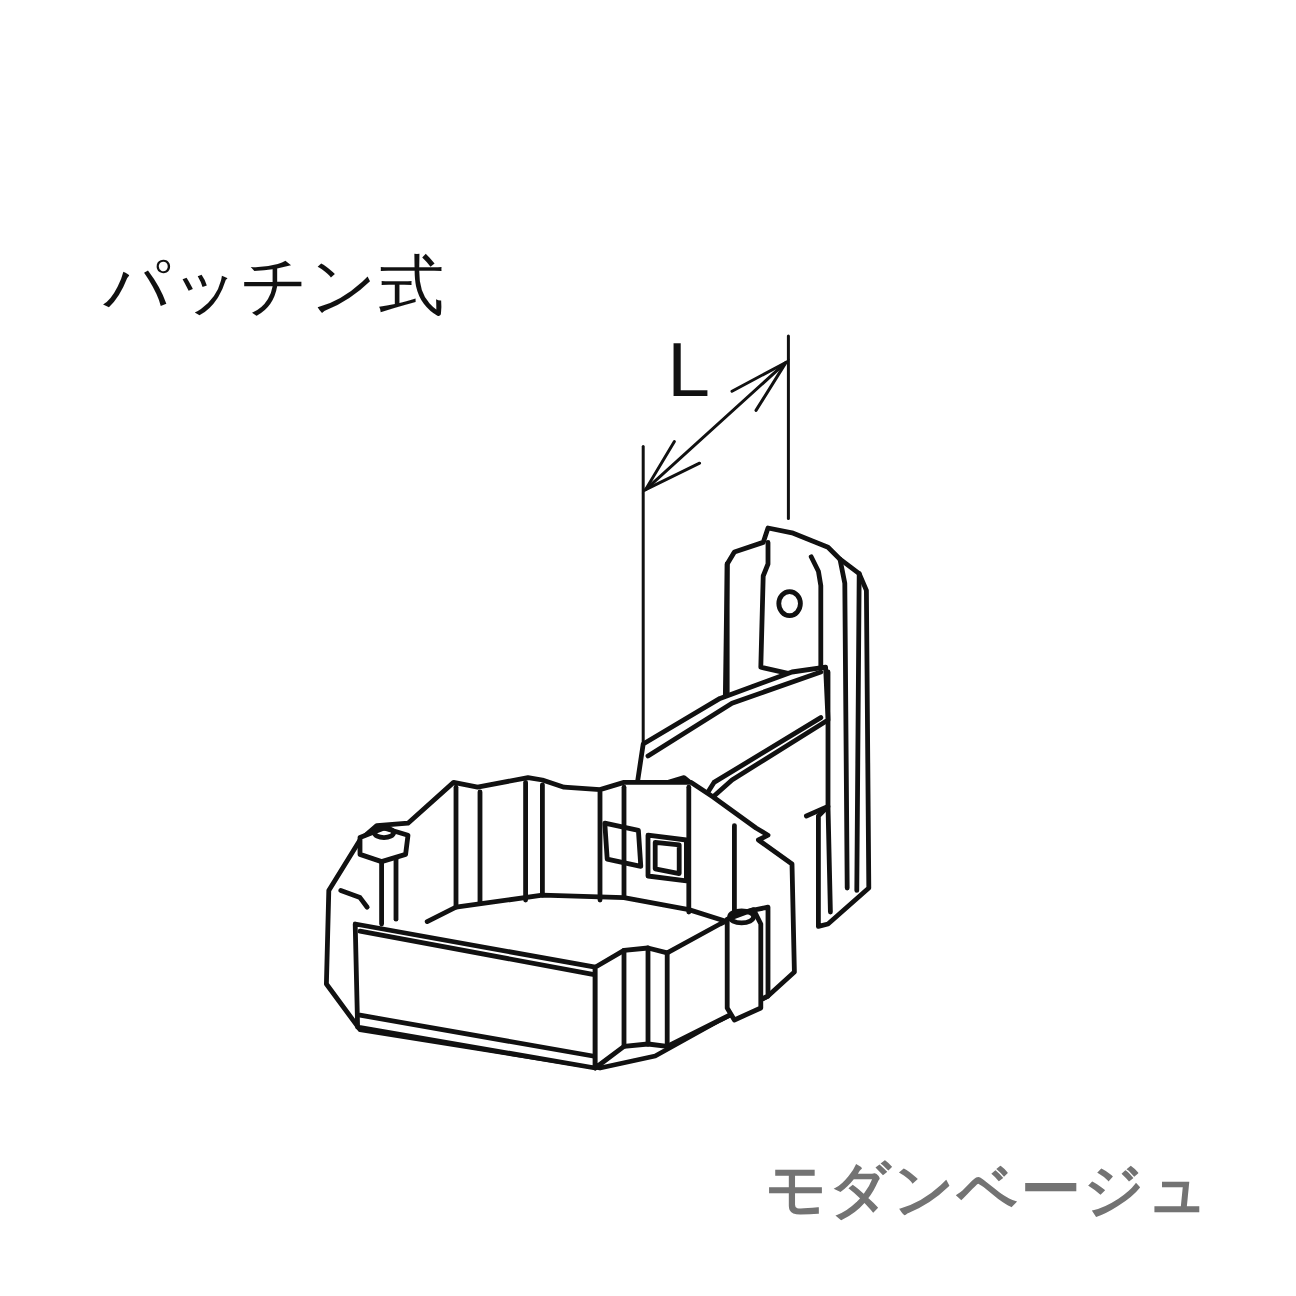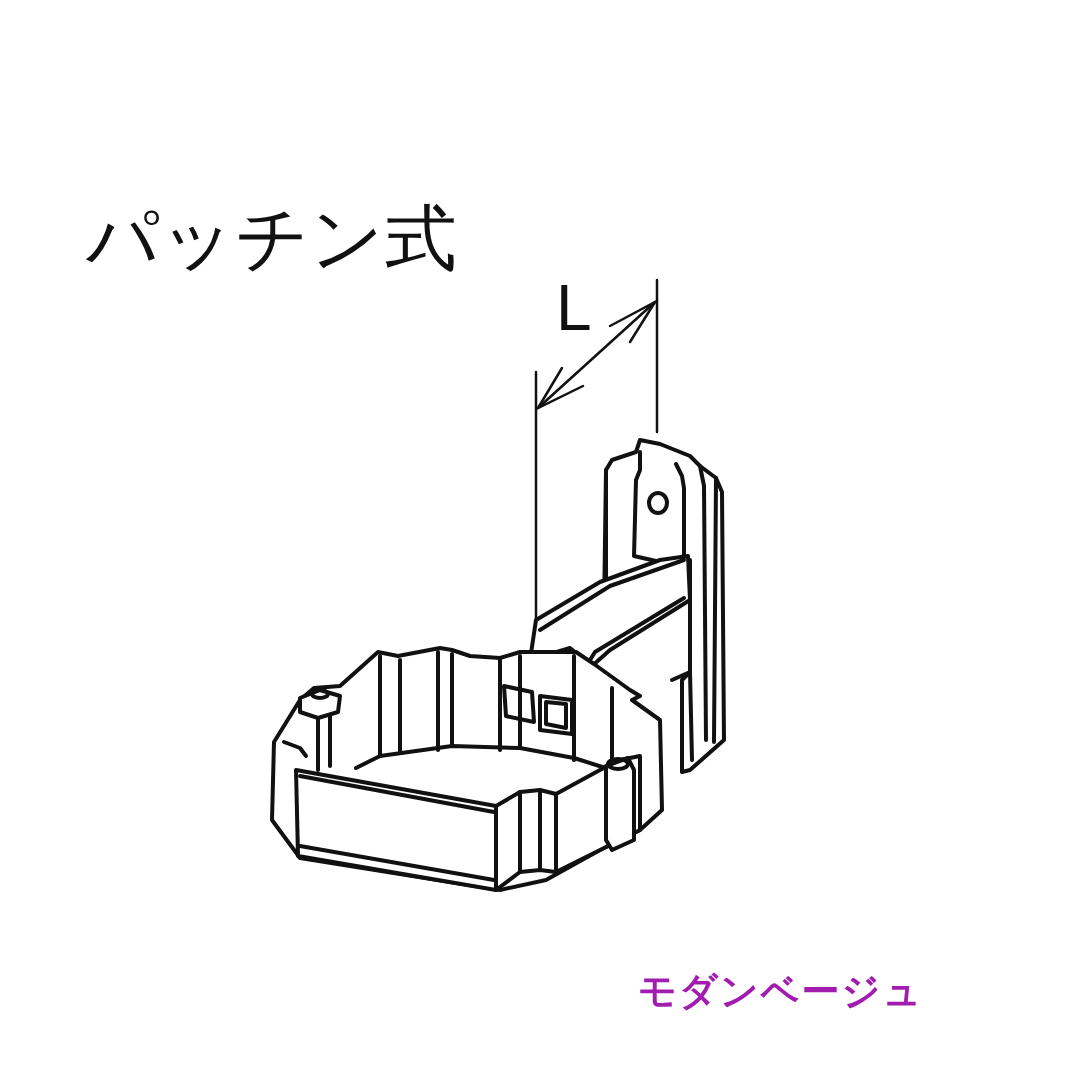--- a/index.html
+++ b/index.html
@@ -11,34 +11,34 @@
       width: 1080px;
       height: 1080px;
       position: relative;
       overflow: hidden;
       font-family: "DejaVu Sans", "Liberation Sans", sans-serif;
     }
     .type-label {
       position: absolute;
       left: 86px;
       top: 196px;
-      font-size: 72px;
+      font-size: 55px;
       line-height: 84px;
       color: #111111;
       font-weight: normal;
       letter-spacing: 1px;
       white-space: nowrap;
     }
     .color-label {
       position: absolute;
       left: 638px;
       top: 956px;
-      font-size: 38px;
+      font-size: 50px;
       line-height: 70px;
-      color: #a21caf;
+      color: #737373;
       font-weight: bold;
       letter-spacing: 2px;
       white-space: nowrap;
     }
     .dim-label {
       position: absolute;
       left: 556px;
       top: 272px;
       font-size: 64px;
       line-height: 72px;

